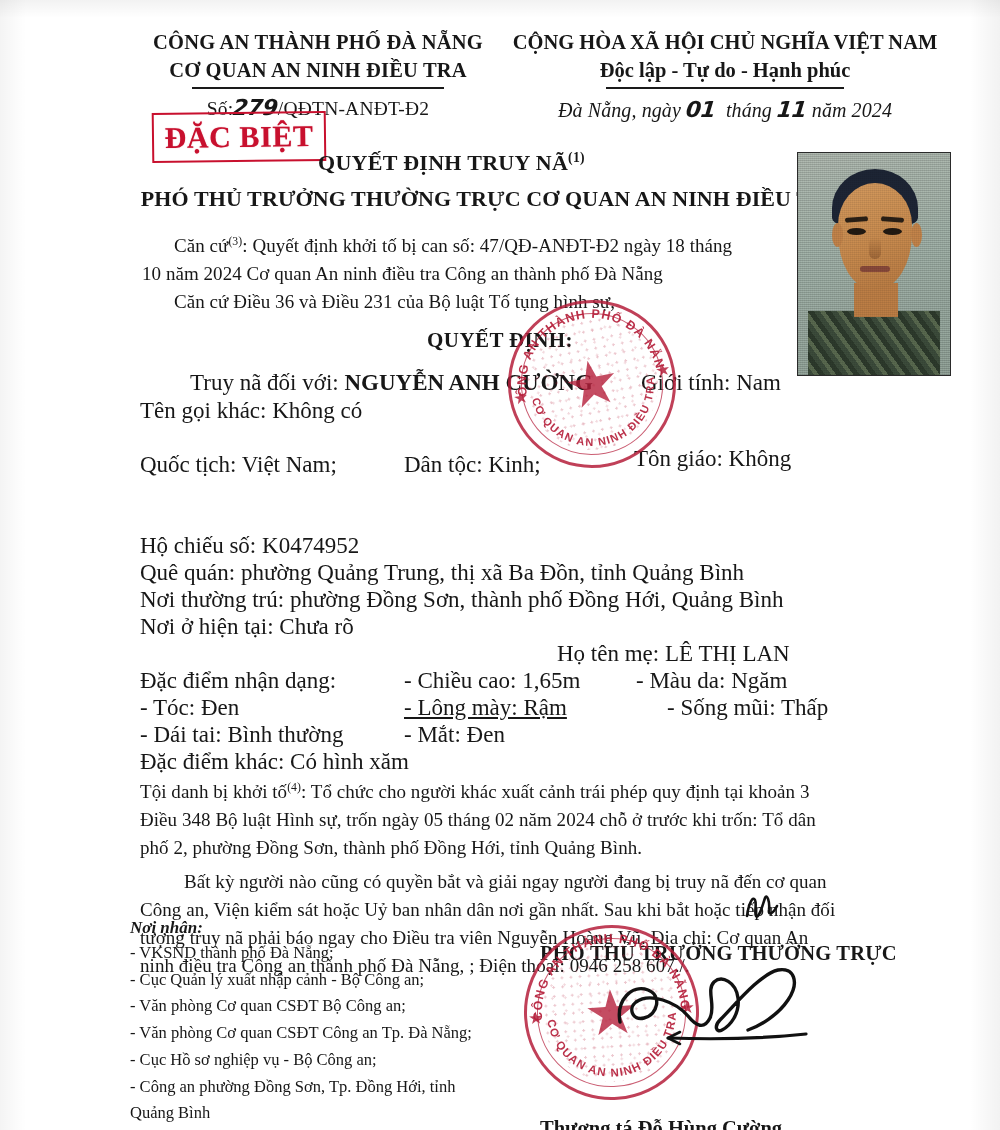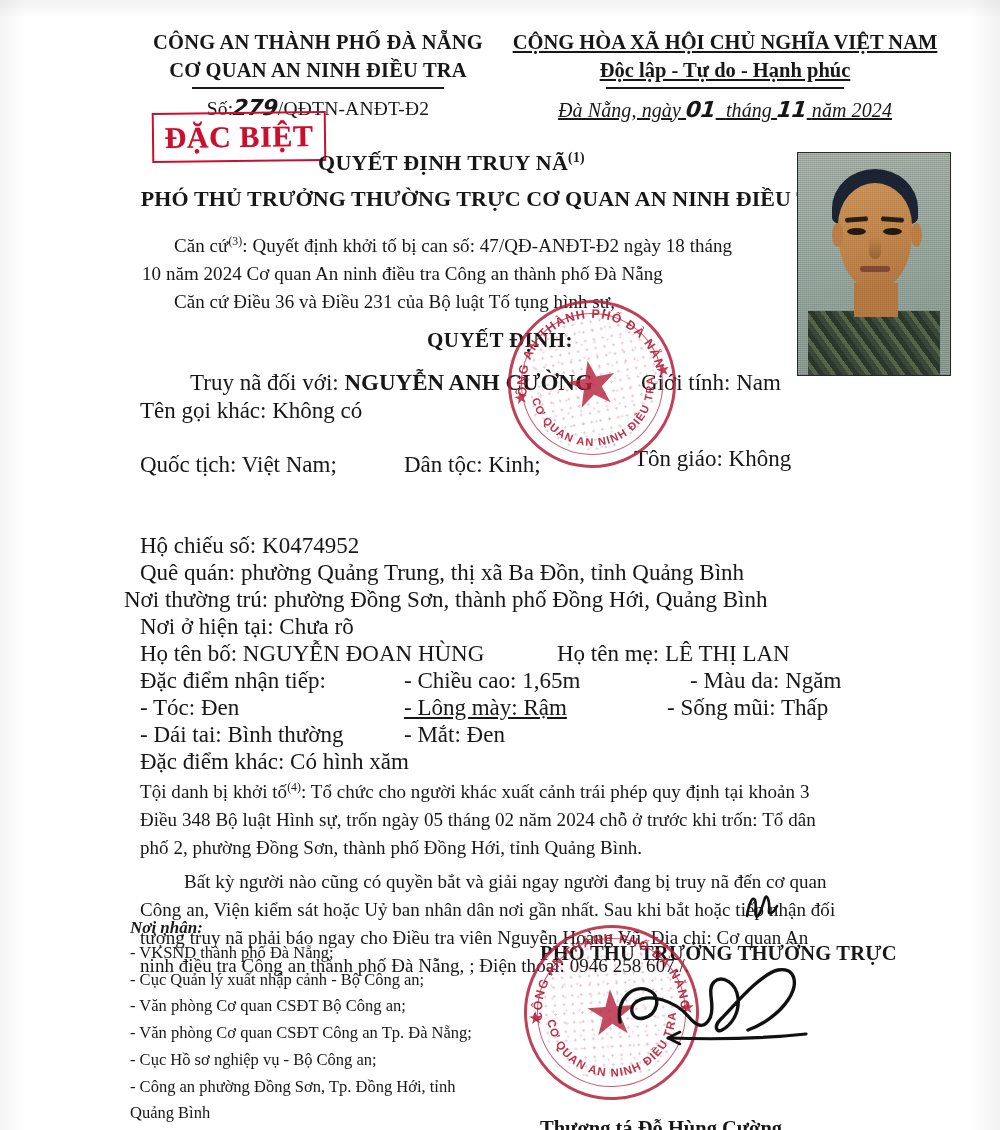--- a/index.html
+++ b/index.html
@@ -41,21 +41,20 @@
   .hdr-left .rule {
     width: 252px; height: 2px; background: #1a1a1a;
     margin: 2px auto 4px auto;
   }
   .hdr-right {
     left: 505px; top: 28px; width: 440px;
     text-align: center;
     font-size: 20.5px;
     font-weight: bold;
     line-height: 1.38;
-    text-decoration: underline;
   }
   .hdr-right .rule {
     width: 238px; height: 2px; background: #1a1a1a;
     margin: 2px auto 5px auto;
   }
   .docnum {
     font-size: 19.5px; font-weight: normal;
     margin-top: 3px;
     letter-spacing: 0.2px;
   }
@@ -317,42 +316,38 @@
   <div class="abs field-line" style="left:140px; top:534px;">
     <span>Hộ chiếu số:</span>
     <span>K0474952</span>
   </div>
 
   <div class="abs field-line" style="left:140px; top:561px;">
     <span>Quê quán:</span>
     <span>phường Quảng Trung, thị xã Ba Đồn, tỉnh Quảng Bình</span>
   </div>
 
-  <div class="abs field-line" style="left:124px; top:588px;">
+  <div class="abs field-line" style="left:140px; top:588px;">
     <span>Nơi thường trú:</span>
     <span>phường Đồng Sơn, thành phố Đồng Hới, Quảng Bình</span>
   </div>
 
   <div class="abs field-line" style="left:140px; top:615px;">
     <span>Nơi ở hiện tại:</span>
     <span>Chưa rõ</span>
   </div>
 
-  <div class="abs field-line" style="left:140px; top:642px;">
-    <span>Họ tên bố:</span>
-    <span>NGUYỄN ĐOAN HÙNG</span>
-  </div>
   <div class="abs field-line" style="left:557px; top:642px;">
     <span>Họ tên mẹ:</span>
     <span>LÊ THỊ LAN</span>
   </div>
 
-  <div class="abs field-line" style="left:140px; top:669px;">Đặc điểm nhận tiếp:</div>
+  <div class="abs field-line" style="left:140px; top:669px;">Đặc điểm nhận dạng:</div>
   <div class="abs field-line" style="left:404px; top:669px;text-align:right;">- Chiều cao: 1,65m</div>
-  <div class="abs field-line" style="left:690px; top:669px;">- Màu da: Ngăm</div>
+  <div class="abs field-line" style="left:636px; top:669px;">- Màu da: Ngăm</div>
 
   <div class="abs field-line" style="left:140px; top:696px;">- Tóc: Đen</div>
   <div class="abs field-line" style="left:404px; top:696px;text-decoration:underline;">- Lông mày: Rậm</div>
   <div class="abs field-line" style="left:667px; top:696px;">- Sống mũi: Thấp</div>
 
   <div class="abs field-line" style="left:140px; top:723px;">- Dái tai: Bình thường</div>
   <div class="abs field-line" style="left:404px; top:723px;">- Mắt: Đen</div>
 
   <div class="abs field-line" style="left:140px; top:750px;">Đặc điểm khác: Có hình xăm</div>
 

